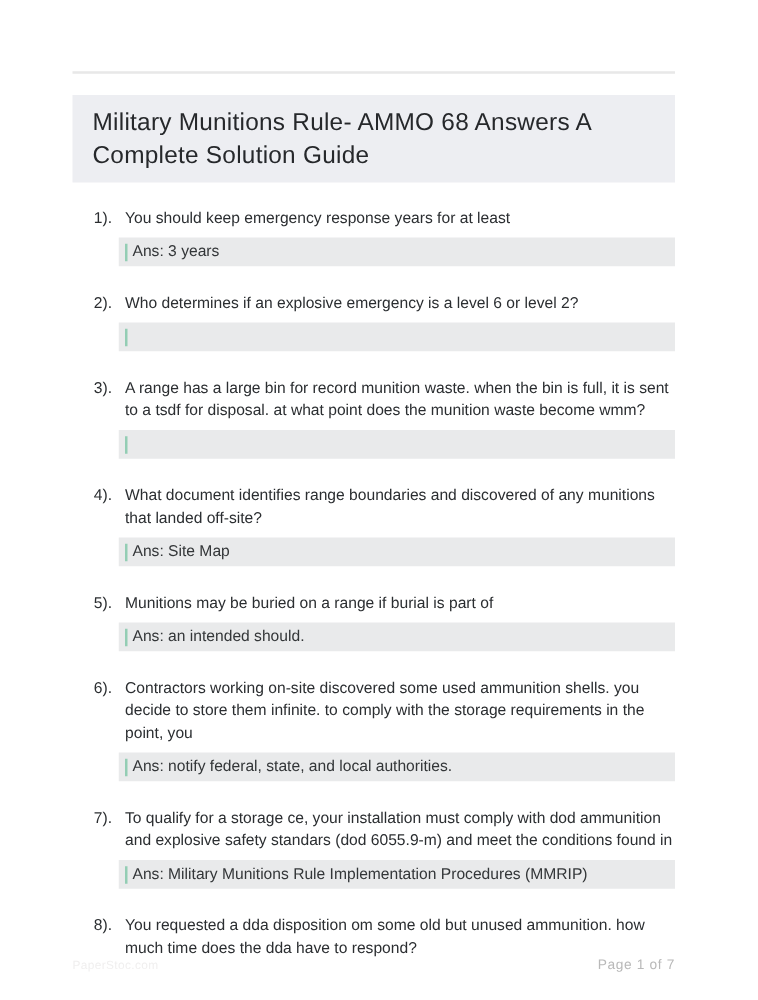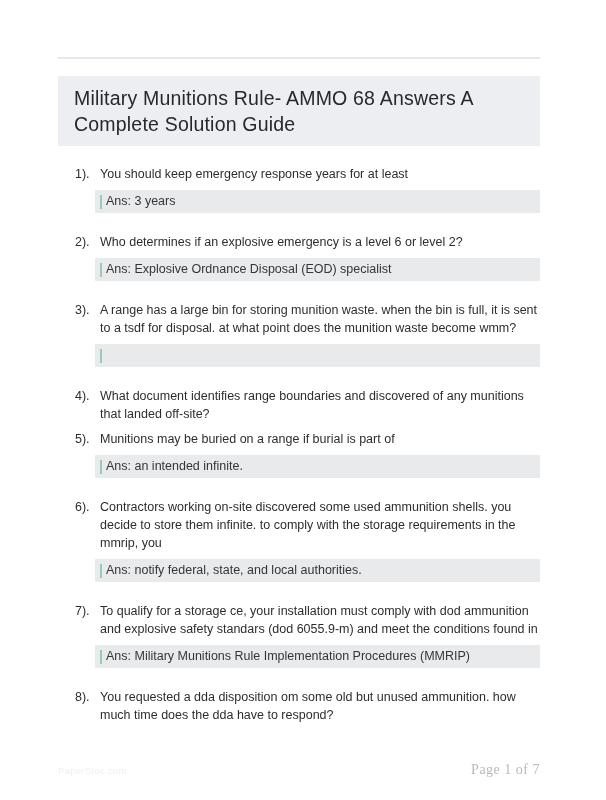--- a/index.html
+++ b/index.html
@@ -89,22 +89,22 @@
     display: flex;
     justify-content: space-between;
     align-items: baseline;
   }
   .watermark {
     font-size: 9.5px;
     color: #f0efef;
     letter-spacing: 0.3px;
   }
   .page-indicator {
-    font-family: Liberation Serif, serif;
-    font-size: 14px;
+    font-family: Liberation Sans, sans-serif;
+    font-size: 11px;
     color: #b9b9b9;
     letter-spacing: 0.5px;
   }
 </style>
 </head>
 <body>
 
 <div class="page">
   <div class="content">
 
@@ -124,48 +124,51 @@
         <span class="ans-tick"></span>
         <span class="ans-text">Ans: 3 years</span>
       </div>
 
       <div class="q-row">
         <span class="q-num">2).</span>
         <span class="q-text">Who determines if an explosive emergency is a level 6 or level 2?</span>
       </div>
       <div class="answer">
         <span class="ans-tick"></span>
-        <span class="ans-text">Ans: Explosive Ordnance Disposal (EOD) specialist</span>
       </div>
 
       <div class="q-row">
         <span class="q-num">3).</span>
-        <span class="q-text">A range has a large bin for storing munition waste. when the bin is full, it is sent to a tsdf for disposal. at what point does the munition waste become wmm?</span>
+        <span class="q-text">A range has a large bin for record munition waste. when the bin is full, it is sent to a tsdf for disposal. at what point does the munition waste become wmm?</span>
       </div>
       <div class="answer">
         <span class="ans-tick"></span>
       </div>
 
       <div class="q-row">
         <span class="q-num">4).</span>
         <span class="q-text">What document identifies range boundaries and discovered of any munitions that landed off-site?</span>
       </div>
+      <div class="answer">
+        <span class="ans-tick"></span>
+        <span class="ans-text">Ans: Site Map</span>
+      </div>
 
       <div class="q-row">
         <span class="q-num">5).</span>
         <span class="q-text">Munitions may be buried on a range if burial is part of</span>
       </div>
       <div class="answer">
         <span class="ans-tick"></span>
-        <span class="ans-text">Ans: an intended infinite.</span>
+        <span class="ans-text">Ans: an intended should.</span>
       </div>
 
       <div class="q-row">
         <span class="q-num">6).</span>
-        <span class="q-text">Contractors working on-site discovered some used ammunition shells. you decide to store them infinite. to comply with the storage requirements in the mmrip, you</span>
+        <span class="q-text">Contractors working on-site discovered some used ammunition shells. you decide to store them infinite. to comply with the storage requirements in the point, you</span>
       </div>
       <div class="answer">
         <span class="ans-tick"></span>
         <span class="ans-text">Ans: notify federal, state, and local authorities.</span>
       </div>
 
       <div class="q-row">
         <span class="q-num">7).</span>
         <span class="q-text">To qualify for a storage ce, your installation must comply with dod ammunition and explosive safety standars (dod 6055.9-m) and meet the conditions found in</span>
       </div>

